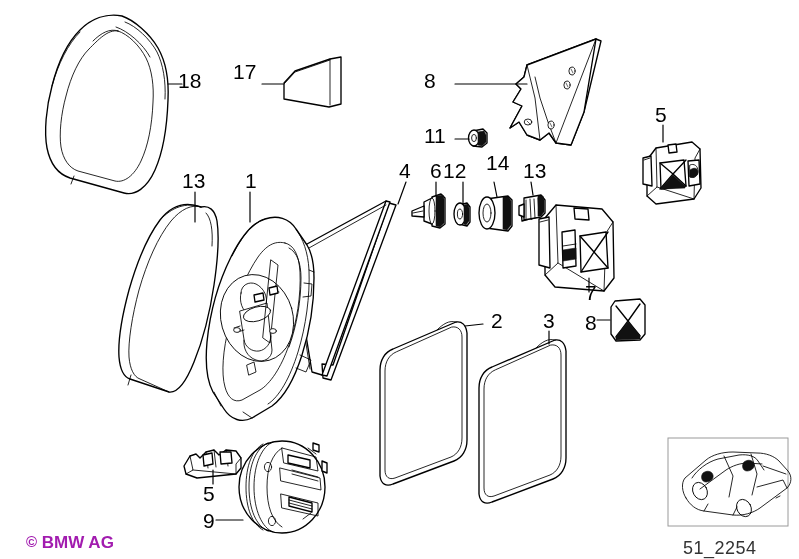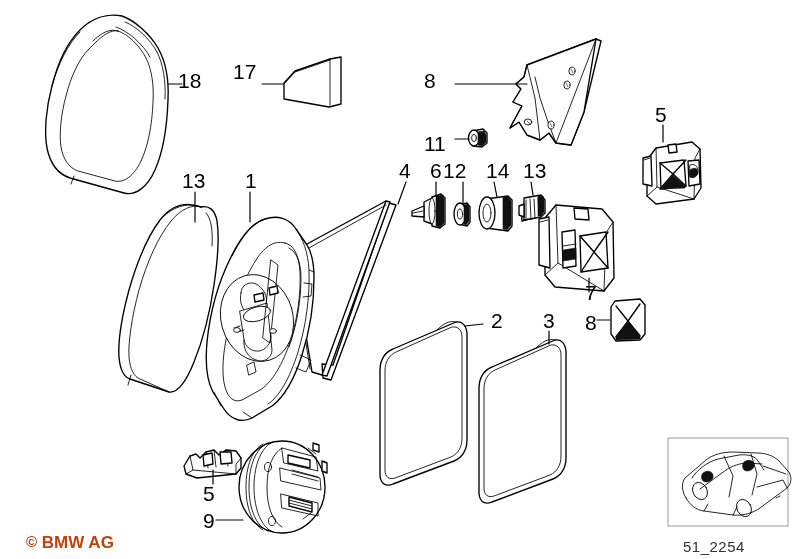--- a/index.html
+++ b/index.html
@@ -32,33 +32,33 @@
     line-height: 1;
     white-space: nowrap;
   }
   .footer-copy {
     position: absolute;
     left: 26px;
     top: 533px;
     font-family: "Liberation Sans", sans-serif;
     font-weight: bold;
     font-size: 17px;
-    color: #c2410c;
+    color: #a21caf;
     white-space: nowrap;
   }
   .footer-copy .cmark {
     font-size: 15px;
     vertical-align: 1px;
   }
   .diagram-id {
     position: absolute;
     left: 683px;
     top: 538px;
     font-family: "Liberation Sans", sans-serif;
-    font-size: 15px;
+    font-size: 18px;
     letter-spacing: 0.5px;
     color: #333333;
     white-space: nowrap;
   }
 </style>
 </head>
 <body>
 
 <div id="page">
 
@@ -360,27 +360,27 @@
         <path class="blk" d="M744,462 C748,459 753,460 754,464 C755,468 751,471 747,471 C743,471 741,466 744,462 Z"></path>
       </g>
     </g>
 
   </svg>
 
   <div class="callout" style="left:178px; top:70px;">18</div>
   <div class="callout" style="left:233px; top:61px;">17</div>
   <div class="callout" style="left:424px; top:70px;">8</div>
   <div class="callout" style="left:655px; top:104px;">5</div>
-  <div class="callout" style="left:424px; top:125px;margin-top:8px;">11</div>
+  <div class="callout" style="left:424px; top:125px;">11</div>
   <div class="callout" style="left:182px; top:170px;">13</div>
   <div class="callout" style="left:245px; top:170px;">1</div>
   <div class="callout" style="left:399px; top:160px;">4</div>
   <div class="callout" style="left:430px; top:160px;">6</div>
   <div class="callout" style="left:443px; top:160px;text-align:right;">12</div>
-  <div class="callout" style="left:486px; top:160px;">14</div>
+  <div class="callout" style="left:486px; top:152px;">14</div>
   <div class="callout" style="left:523px; top:160px;text-align:right;">13</div>
   <div class="callout" style="left:585px; top:282px;">7</div>
   <div class="callout" style="left:585px; top:312px;">8</div>
   <div class="callout" style="left:491px; top:310px;">2</div>
   <div class="callout" style="left:543px; top:310px;">3</div>
   <div class="callout" style="left:203px; top:483px;">5</div>
   <div class="callout" style="left:203px; top:510px;">9</div>
 
   <div class="footer-copy">
     <span class="cmark">©</span>

